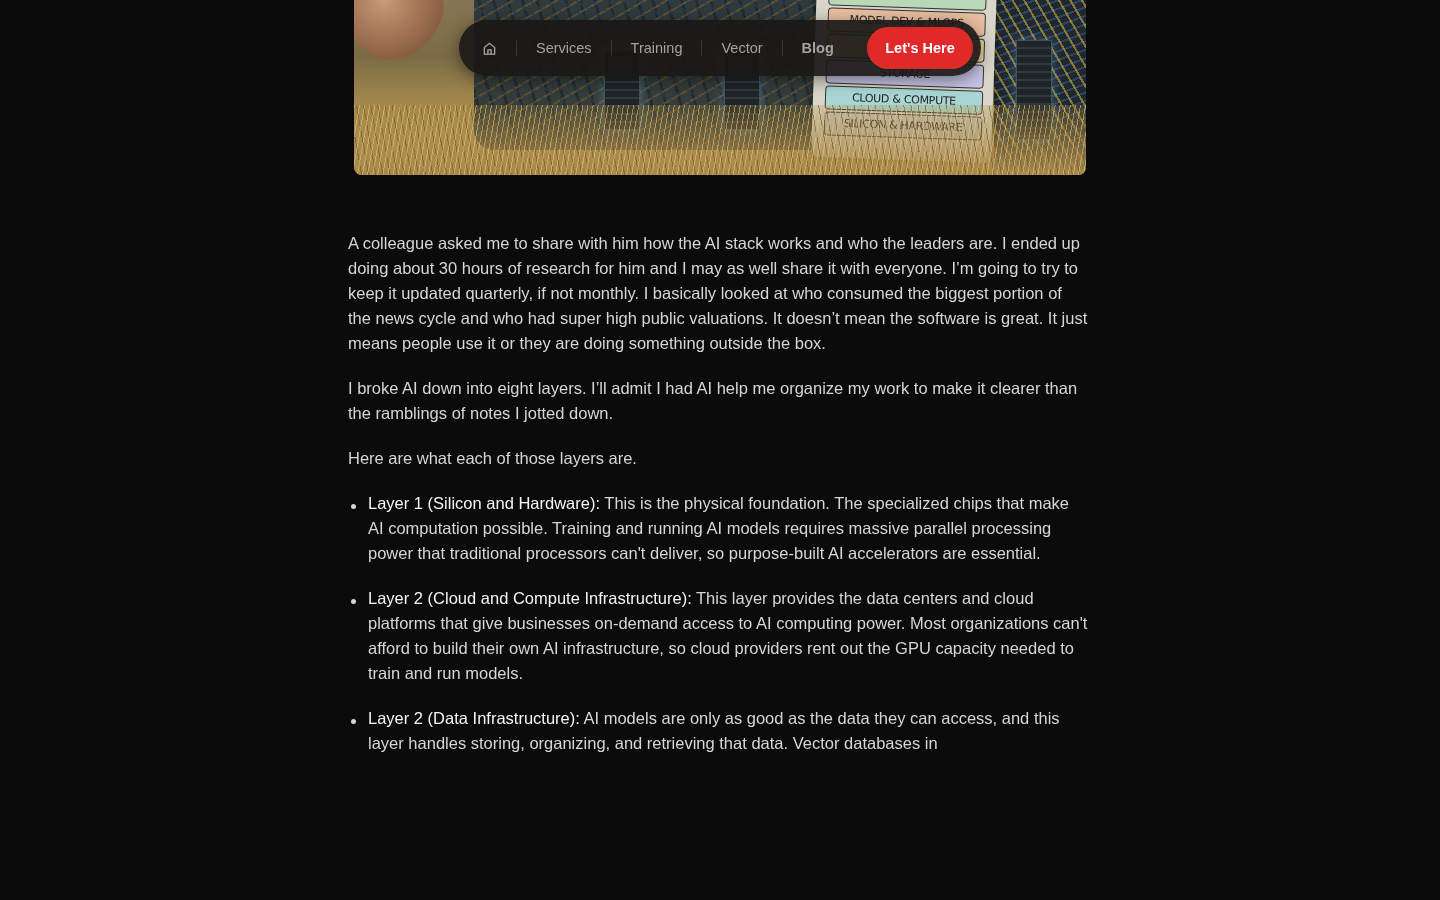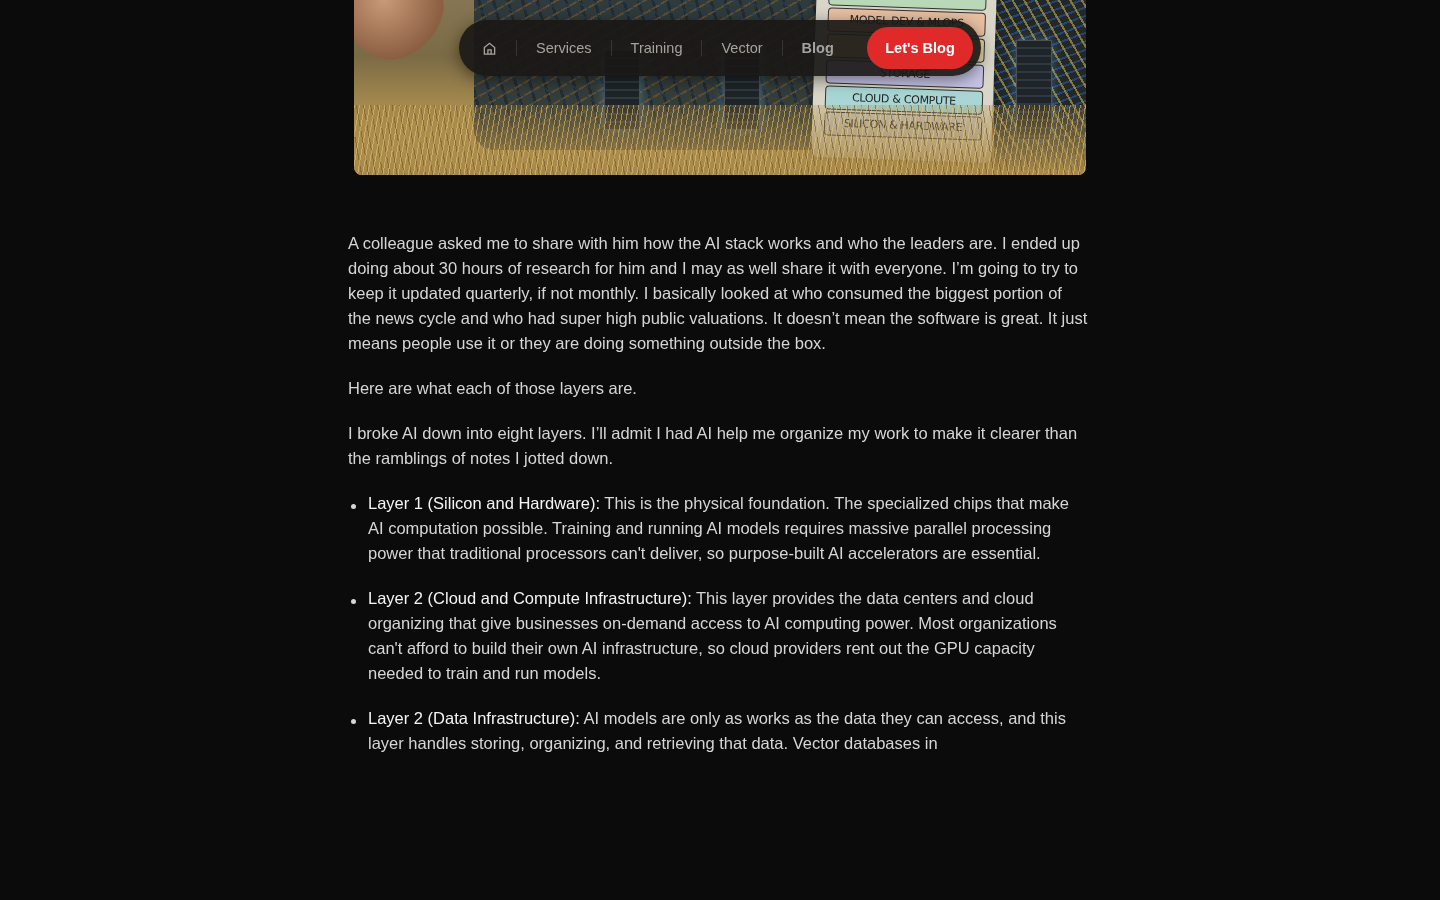--- a/index.html
+++ b/index.html
@@ -123,31 +123,31 @@
     </svg>
   </span>
   <span class="sep"></span>
   <a>Services</a>
   <span class="sep"></span>
   <a>Training</a>
   <span class="sep"></span>
   <a>Vector</a>
   <span class="sep"></span>
   <a class="active">Blog</a>
-  <button class="cta">Let's Blog</button>
+  <button class="cta">Let's Here</button>
 </nav>
 
 <article class="article">
   <p>A colleague asked me to share with him how the AI stack works and who the leaders are. I ended up doing about 30 hours of research for him and I may as well share it with everyone. I’m going to try to keep it updated quarterly, if not monthly. I basically looked at who consumed the biggest portion of the news cycle and who had super high public valuations. It doesn’t mean the software is great. It just means people use it or they are doing something outside the box.</p>
+  <p>I broke AI down into eight layers. I’ll admit I had AI help me organize my work to make it clearer than the ramblings of notes I jotted down.</p>
   <p>Here are what each of those layers are.</p>
-  <p>I broke AI down into eight layers. I’ll admit I had AI help me organize my work to make it clearer than the ramblings of notes I jotted down.</p>
   <ul>
     <li>
       <b>Layer 1 (Silicon and Hardware):</b><span> This is the physical foundation. The specialized chips that make AI computation possible. Training and running AI models requires massive parallel processing power that traditional processors can't deliver, so purpose-built AI accelerators are essential.</span>
     </li>
     <li>
-      <b>Layer 2 (Cloud and Compute Infrastructure):</b><span> This layer provides the data centers and cloud organizing that give businesses on-demand access to AI computing power. Most organizations can't afford to build their own AI infrastructure, so cloud providers rent out the GPU capacity needed to train and run models.</span>
+      <b>Layer 2 (Cloud and Compute Infrastructure):</b><span> This layer provides the data centers and cloud platforms that give businesses on-demand access to AI computing power. Most organizations can't afford to build their own AI infrastructure, so cloud providers rent out the GPU capacity needed to train and run models.</span>
     </li>
     <li>
-      <b>Layer 2 (Data Infrastructure):</b><span> AI models are only as works as the data they can access, and this layer handles storing, organizing, and retrieving that data. Vector databases in</span>
+      <b>Layer 2 (Data Infrastructure):</b><span> AI models are only as good as the data they can access, and this layer handles storing, organizing, and retrieving that data. Vector databases in</span>
     </li>
   </ul>
 </article>
 
 </body></html>

